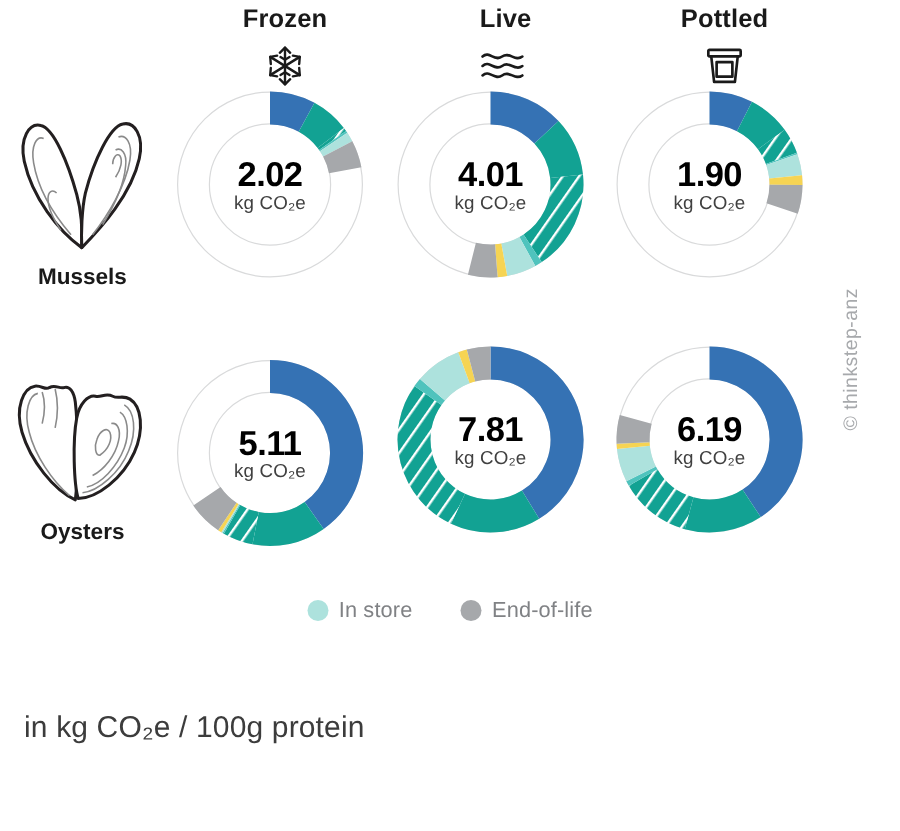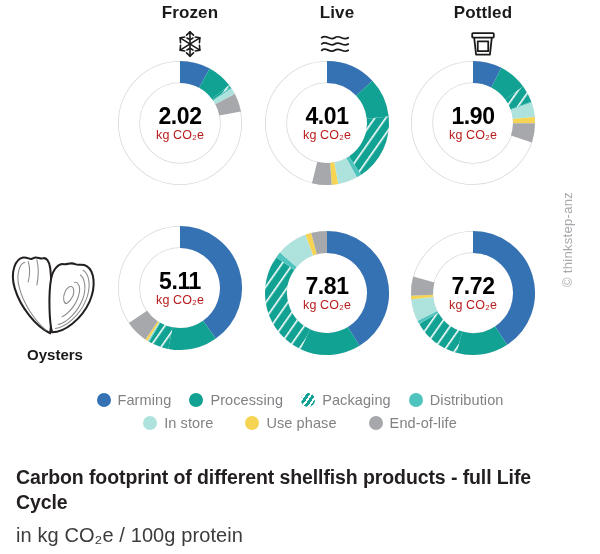--- a/index.html
+++ b/index.html
@@ -27,21 +27,21 @@
   .row-label .name{font-size:15px;font-weight:bold;color:#1a1a1a;padding-top:6px;}
 
   
   .donut{position:absolute;width:130px;height:130px;}
   .donut svg{display:block;}
   .donut .center{
     position:absolute;inset:0;display:flex;flex-direction:column;
     align-items:center;justify-content:center;pointer-events:none;
   }
   .donut .val{font-size:23px;font-weight:bold;letter-spacing:-.4px;color:#000000;line-height:24px;}
-  .donut .unit{font-size:12.5px;color:#b91c1c;line-height:15px;letter-spacing:.1px;}
+  .donut .unit{font-size:12.5px;color:#404040;line-height:15px;letter-spacing:.1px;}
 
   
   .legend{position:absolute;left:0;top:392px;width:600px;}
   .legend-row{display:flex;justify-content:center;align-items:center;gap:0;}
   .legend-item{display:flex;align-items:center;gap:7px;margin:0 9px;}
   .legend-item .sw{width:14px;height:14px;border-radius:50%;display:inline-block;flex:0 0 auto;}
   .legend-item .lb{font-size:14.5px;color:#808285;letter-spacing:.1px;white-space:nowrap;}
 
   
   .caption{position:absolute;left:16px;top:465px;width:570px;}
@@ -101,20 +101,38 @@
       <svg width="30" height="30" viewBox="0 0 32 32" aria-hidden="true">
         <g stroke="#1a1a1a" stroke-width="1.9" fill="none" stroke-linejoin="round">
           <rect x="4.5" y="4.5" width="23" height="4.6" rx="0.8"></rect>
           <path d="M6.6 9.3 L8.6 27.3 L23.4 27.3 L25.4 9.3"></path>
           <rect x="10.4" y="13.2" width="11.2" height="10.4"></rect>
         </g>
       </svg>
     </div>
   </div>
 
+  <div class="row-label" style="top:58px;">
+    <div class="art">
+      <svg width="92" height="96" viewBox="0 0 96 100" aria-hidden="true">
+        <g fill="#ffffff" stroke="#231f20" stroke-width="2.1" stroke-linejoin="round">
+          <path d="M47.5 95 C 31 83, 13 60, 7.5 35 C 4 19, 11 8, 19 10 C 28 12, 38 36, 44 58 C 47 69, 48 84, 47.5 95 Z"></path>
+          <path d="M47.5 95 C 61 81, 82 58, 87.5 33 C 91 17, 84 7, 76 9 C 67 11, 56 34, 50 57 C 47.5 68, 47 85, 47.5 95 Z"></path>
+        </g>
+        <g fill="none" stroke="#8a8a8a" stroke-width="1.1">
+          <path d="M40 86 C 28 72, 17 54, 14 36 C 12 24, 16 17, 21 19"></path>
+          <path d="M55 86 C 66 72, 78 52, 81 34 C 83 22, 78 16, 73 18"></path>
+          <path d="M62 79 C 70 66, 77 52, 78 38 C 79 29, 75 25, 71 27"></path>
+          <path d="M33 83 C 27 74, 24 67, 24 61 C 24 56, 27 54, 30 57"></path>
+          <path d="M71 46 C 75 40, 76 34, 74 31 C 72 29, 69 32, 69 37"></path>
+        </g>
+      </svg>
+    </div>
+    <div class="name">Mussels</div>
+  </div>
 
   <div class="row-label" style="top:228px;">
     <div class="art">
       <svg width="98" height="96" viewBox="0 0 100 100" aria-hidden="true">
         <g fill="#ffffff" stroke="#231f20" stroke-width="2.1" stroke-linejoin="round">
           <path d="M45 93 C 30 86, 14 66, 8 46 C 3 29, 9 15, 17 14 C 22 13.5, 24 17, 27 15 C 31 12.5, 34 16, 37 15 C 41 13.5, 44 18, 45 25 C 47 42, 47 78, 45 93 Z"></path>
           <path d="M47 92 C 60 92, 78 78, 86 60 C 93 44, 91 28, 83 23 C 78 20, 75 23, 71 21 C 66 18.5, 63 22, 59 21 C 54 20, 48 26, 46 36 C 43 52, 44 82, 47 92 Z"></path>
         </g>
         <g fill="none" stroke="#8a8a8a" stroke-width="1.1">
           <path d="M41 90 C 29 80, 17 62, 13 46 C 9 32, 13 20, 19 19"></path>
@@ -192,21 +210,21 @@
           <path d="M 112.94378402439298 47.61053268721665 A 51 51 0 0 1 113.21736429233448 48.38417077903402" fill="none" stroke="#4fc3bd" stroke-width="22"></path>
           <path d="M 113.21736429233448 48.38417077903402 A 51 51 0 0 1 115.75253231694751 59.98198610830941" fill="none" stroke="#ade2dd" stroke-width="22"></path>
           <path d="M 115.75253231694751 59.98198610830941 A 51 51 0 0 1 115.99907163435938 65.30772135688159" fill="none" stroke="#f6d453" stroke-width="22"></path>
           <path d="M 115.99907163435938 65.30772135688159 A 51 51 0 0 1 113.41436141256236 81.03276672985027" fill="none" stroke="#a6a8ab" stroke-width="22"></path>
         </svg>
         <div class="center">
           <div class="val">1.90</div>
           <div class="unit">kg CO₂e</div>
         </div>
       </div>
-      <div class="donut" style="left: 115px; top: 223px;">
+      <div class="donut" style="left: 115px; top: 237px;">
         <svg width="130" height="130" viewBox="0 0 130 130">
           <defs>
             <pattern id="hatch3" width="9" height="9" patternUnits="userSpaceOnUse" patternTransform="rotate(35)">
               <rect width="9" height="9" fill="#12a293"></rect>
               <line x1="0" y1="0" x2="0" y2="9" stroke="#ffffff" stroke-width="3.2"></line>
             </pattern>
           </defs>
           <circle cx="65" cy="65" r="51" fill="none" stroke="#d9dadb" stroke-width="22"></circle>
           <circle cx="65" cy="65" r="51" fill="none" stroke="#ffffff" stroke-width="20.4"></circle>
           <path d="M 65 14 A 51 51 0 0 1 94.44347869990911 106.64230495599395" fill="none" stroke="#3572b4" stroke-width="22"></path>
@@ -257,61 +275,38 @@
           <circle cx="65" cy="65" r="51" fill="none" stroke="#ffffff" stroke-width="20.4"></circle>
           <path d="M 65 14 A 51 51 0 0 1 93.08840799167075 107.56807884428714" fill="none" stroke="#3572b4" stroke-width="22"></path>
           <path d="M 93.08840799167075 107.56807884428714 A 51 51 0 0 1 51.42082090093781 114.1589859028397" fill="none" stroke="#12a293" stroke-width="22"></path>
           <path d="M 51.42082090093781 114.1589859028397 A 51 51 0 0 1 20.764480363149225 90.3814657271362" fill="none" stroke="url(#hatch5)" stroke-width="22"></path>
           <path d="M 20.764480363149225 90.3814657271362 A 51 51 0 0 1 19.40599551932994 87.8514059833665" fill="none" stroke="#4fc3bd" stroke-width="22"></path>
           <path d="M 19.40599551932994 87.8514059833665 A 51 51 0 0 1 14.26806332453377 70.22212611457103" fill="none" stroke="#ade2dd" stroke-width="22"></path>
           <path d="M 14.26806332453377 70.22212611457103 A 51 51 0 0 1 14.054557704831211 67.35837006206131" fill="none" stroke="#f6d453" stroke-width="22"></path>
           <path d="M 14.054557704831211 67.35837006206131 A 51 51 0 0 1 15.813802244808109 51.519719944038386" fill="none" stroke="#a6a8ab" stroke-width="22"></path>
         </svg>
         <div class="center">
-          <div class="val">7.72</div>
+          <div class="val">6.19</div>
           <div class="unit">kg CO₂e</div>
         </div>
       </div>
     </div>
 
   <div class="legend">
-    <div class="legend-row" id="legend-row-1">
-        <div class="legend-item">
-          <span class="sw" style="background: rgb(53, 114, 180);"></span>
-          <span class="lb">Farming</span>
-        </div>
-        <div class="legend-item">
-          <span class="sw" style="background: rgb(18, 162, 147);"></span>
-          <span class="lb">Processing</span>
-        </div>
-        <div class="legend-item">
-          <span class="sw" style="background: repeating-linear-gradient(125deg, rgb(18, 162, 147) 0px, rgb(18, 162, 147) 3px, rgb(255, 255, 255) 3px, rgb(255, 255, 255) 5px);"></span>
-          <span class="lb">Packaging</span>
-        </div>
-        <div class="legend-item">
-          <span class="sw" style="background: rgb(79, 195, 189);"></span>
-          <span class="lb">Distribution</span>
-        </div>
-      </div>
     <div class="legend-row" id="legend-row-2" style="margin-top:7px;gap:14px;">
         <div class="legend-item">
           <span class="sw" style="background: rgb(173, 226, 221);"></span>
           <span class="lb">In store</span>
         </div>
         <div class="legend-item">
-          <span class="sw" style="background: rgb(246, 212, 83);"></span>
-          <span class="lb">Use phase</span>
-        </div>
-        <div class="legend-item">
           <span class="sw" style="background: rgb(166, 168, 171);"></span>
           <span class="lb">End-of-life</span>
         </div>
       </div>
   </div>
 
   <div class="caption">
-    <div class="t">Carbon footprint of different shellfish products - full Life Cycle</div>
     <div class="s">in kg CO₂e / 100g protein</div>
   </div>
 
   <div class="watermark">© thinkstep-anz</div>
 
 </div>
 
 </body></html>

